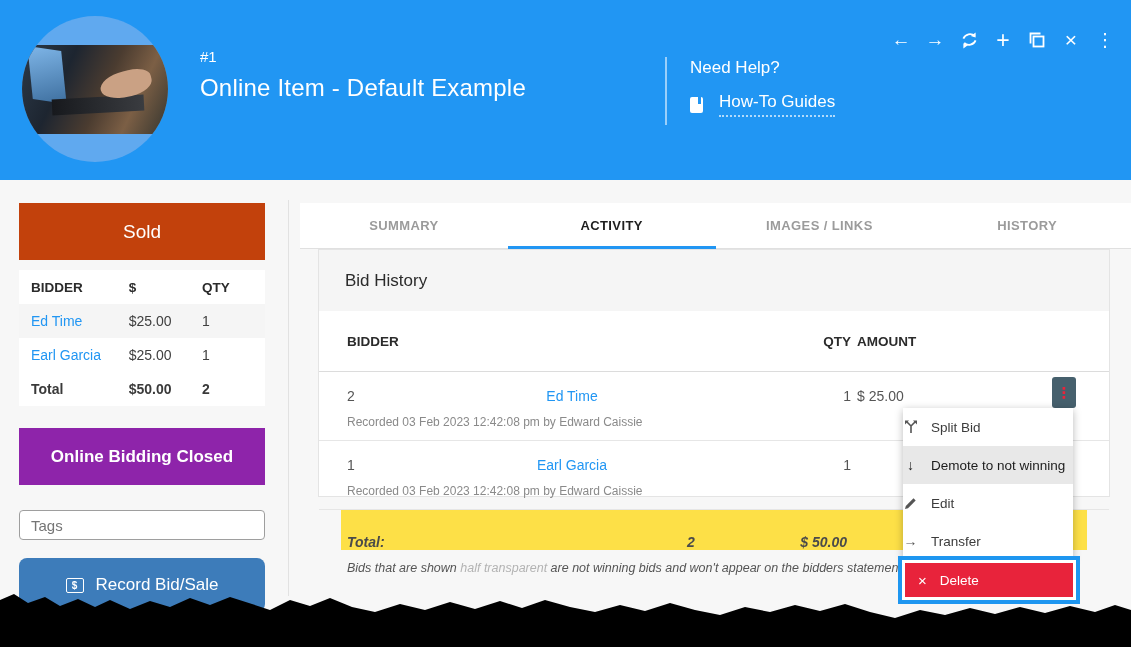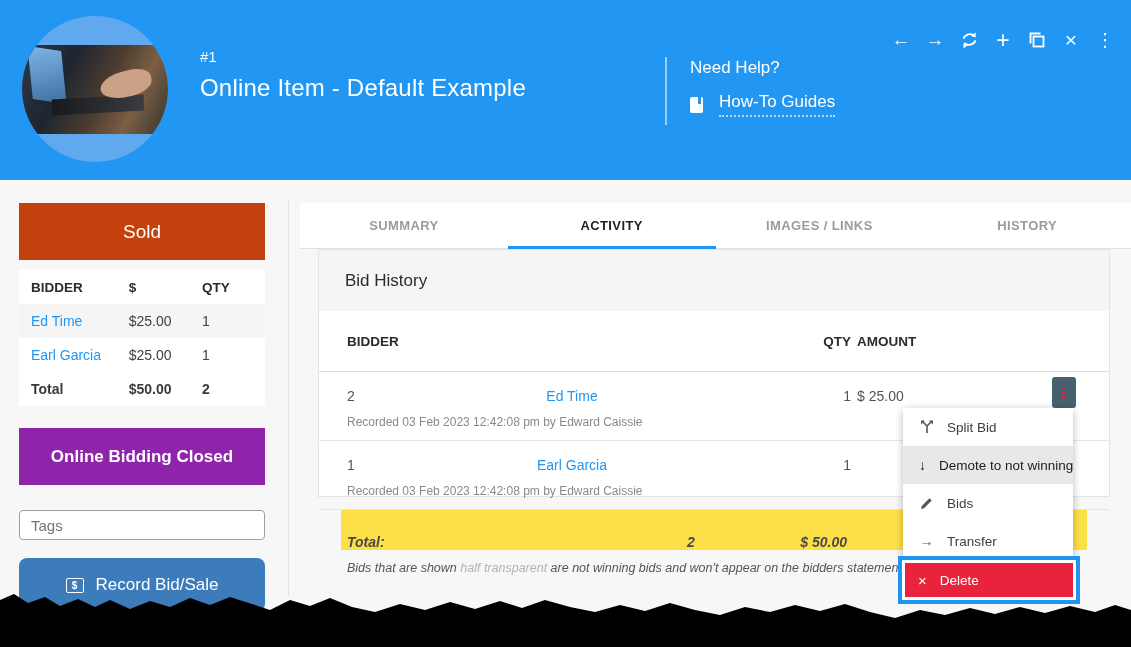--- a/index.html
+++ b/index.html
@@ -73,21 +73,21 @@
   .bh-total{position:relative;margin:0 22px;margin-top:0;height:40px;background:#fde047;display:flex;align-items:flex-end;font-size:14px;font-weight:bold;color:#4a4a4a;font-style:italic;}
   .bh-total .t-label{padding-left:6px;}
   .bh-total .t-qty{position:absolute;left:346px;}
   .bh-total .t-amt{position:absolute;right:240px;}
   .footnote{margin-top:11px;padding:0 28px;font-size:12.5px;font-style:italic;color:#555;}
   .footnote .faded{color:#b3b3b3;}
 
   
   .dots-btn{position:absolute;left:1052px;top:377px;width:24px;height:31px;background:#46606d;border-radius:3px;display:flex;align-items:center;justify-content:center;color:#e8233b;font-size:15px;font-weight:bold;cursor:pointer;z-index:20;}
   .ctx-menu{position:absolute;left:903px;top:408px;width:170px;background:#fff;box-shadow:0 2px 8px rgba(0,0,0,.28);z-index:21;}
-  .ctx-item{height:38px;display:flex;align-items:center;padding:0 16px;font-size:13.5px;color:#3c3c3c;cursor:pointer;gap:13px;white-space:nowrap;}
+  .ctx-item{height:38px;display:flex;align-items:center;padding:0 0;font-size:13.5px;color:#3c3c3c;cursor:pointer;gap:13px;white-space:nowrap;}
   .ctx-item.hl{background:#e8e8e8;color:#1c1c1c;}
   .ctx-ic{width:15px;display:flex;justify-content:center;font-size:14px;color:#555;}
   .ctx-item.hl .ctx-ic{color:#222;}
   .annotation-box{position:absolute;left:898px;top:556px;width:182px;height:48px;border:4px solid #1e96f0;background:#fff;box-sizing:border-box;z-index:22;}
   .delete-btn{position:absolute;left:3px;top:3px;right:3px;bottom:3px;background:#e8233b;color:#fff;display:flex;align-items:center;padding-left:13px;gap:13px;font-size:13.5px;cursor:pointer;}
   .delete-btn .x{font-size:15px;}
 
   
   .torn{position:absolute;left:0;bottom:0;width:1131px;height:62px;z-index:50;pointer-events:none;}
 </style>
@@ -233,21 +233,21 @@
     <div class="ctx-item hl">
       <span class="ctx-ic">↓</span>
       <span>Demote to not winning</span>
     </div>
     <div class="ctx-item">
       <span class="ctx-ic">
         <svg width="13" height="13" viewBox="0 0 13 13">
           <path d="M1 12 L1.8 9 L9.5 1.3 L11.7 3.5 L4 11.2 Z" fill="#555"></path>
         </svg>
       </span>
-      <span>Bids</span>
+      <span>Edit</span>
     </div>
     <div class="ctx-item">
       <span class="ctx-ic">→</span>
       <span>Transfer</span>
     </div>
   </div>
 
   <div class="annotation-box">
     <div class="delete-btn">
       <span class="x">×</span>

